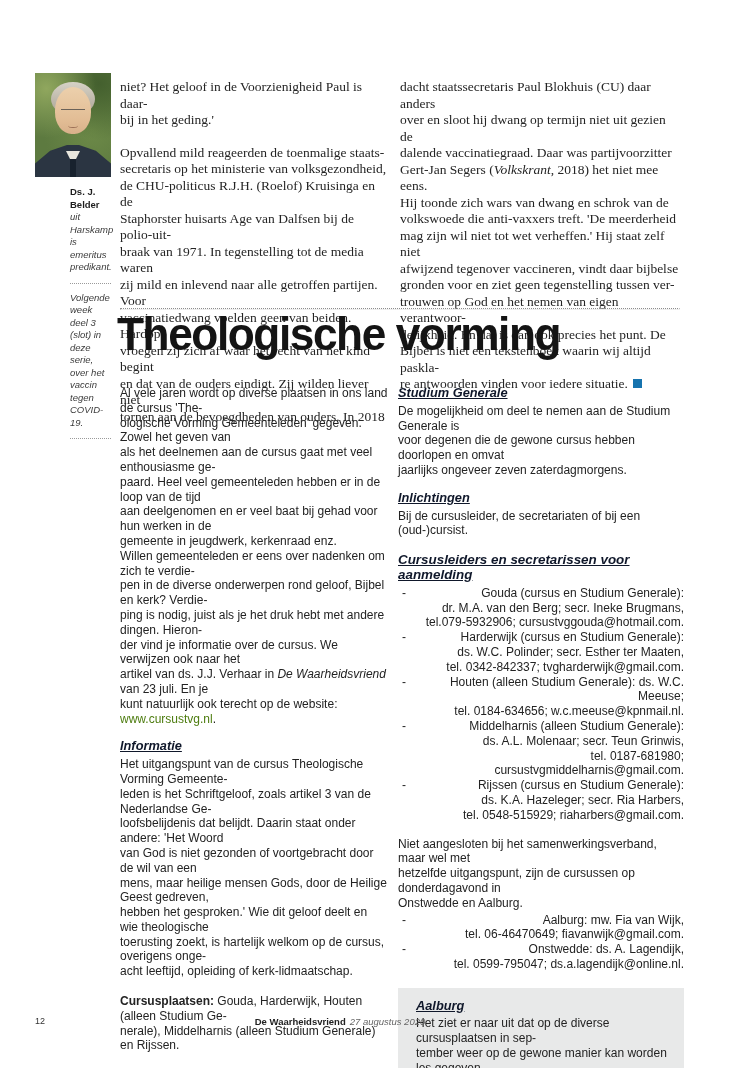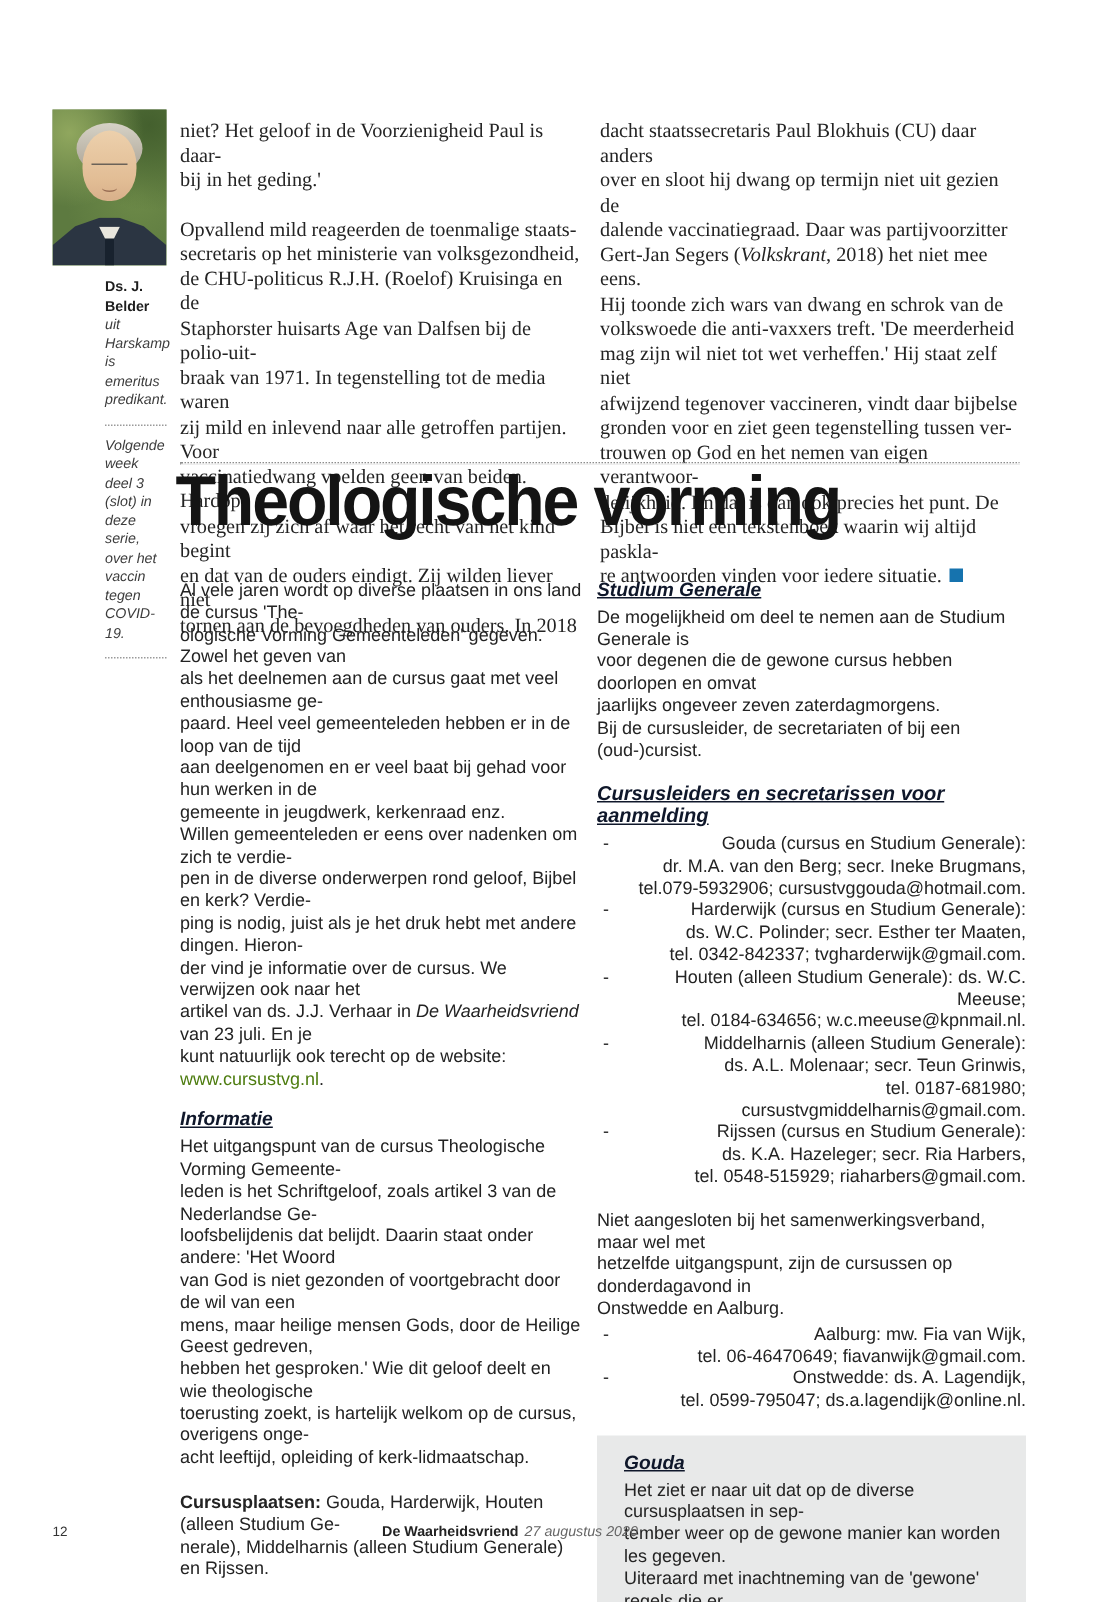--- a/index.html
+++ b/index.html
@@ -167,20 +167,21 @@
 nerale), Middelharnis (alleen Studium Generale) en Rijssen.</span></p>
 
   </div>
 
   <div class="botcol" id="botcol2">
     <div class="bheading" style="margin-top:0;">Studium Generale</div>
     <p>De mogelijkheid om deel te nemen aan de Studium Generale is
 voor degenen die de gewone cursus hebben doorlopen en omvat
 jaarlijks ongeveer zeven zaterdagmorgens.</p>
 
+    <div class="bheading">Inlichtingen</div>
     <p>Bij de cursusleider, de secretariaten of bij een (oud-)cursist.</p>
 
     <div class="bheading big">Cursusleiders en secretarissen voor aanmelding</div>
 
     <div class="loclist">
       <div class="loc">
         <span class="dash">-</span>
         <span class="loc-text">Gouda (cursus en Studium Generale):
 dr. M.A. van den Berg; secr. Ineke Brugmans,
 tel.079-5932906; cursustvggouda@hotmail.com.</span>
@@ -221,21 +222,21 @@
 tel. 06-46470649; fiavanwijk@gmail.com.</span>
       </div>
       <div class="loc">
         <span class="dash">-</span>
         <span class="loc-text">Onstwedde: ds. A. Lagendijk,
 tel. 0599-795047; ds.a.lagendijk@online.nl.</span>
       </div>
     </div>
 
     <div class="coronabox">
-      <div class="bheading">Gouda</div>
+      <div class="bheading">Aalburg</div>
       <p>Het ziet er naar uit dat op de diverse cursusplaatsen in sep-
 tember weer op de gewone manier kan worden les gegeven.
 Uiteraard met inachtneming van de 'gewone' regels die er
 voor bijeenkomsten gelden. De digitale manier was dit voor-
 jaar een uitkomst, maar er gaat natuurlijk niets boven het di-
 recte contact met elkaar. Heel essentieel voor onze cursus.</p>
     </div>
   </div>
 
   <div class="footer-page">12</div>

